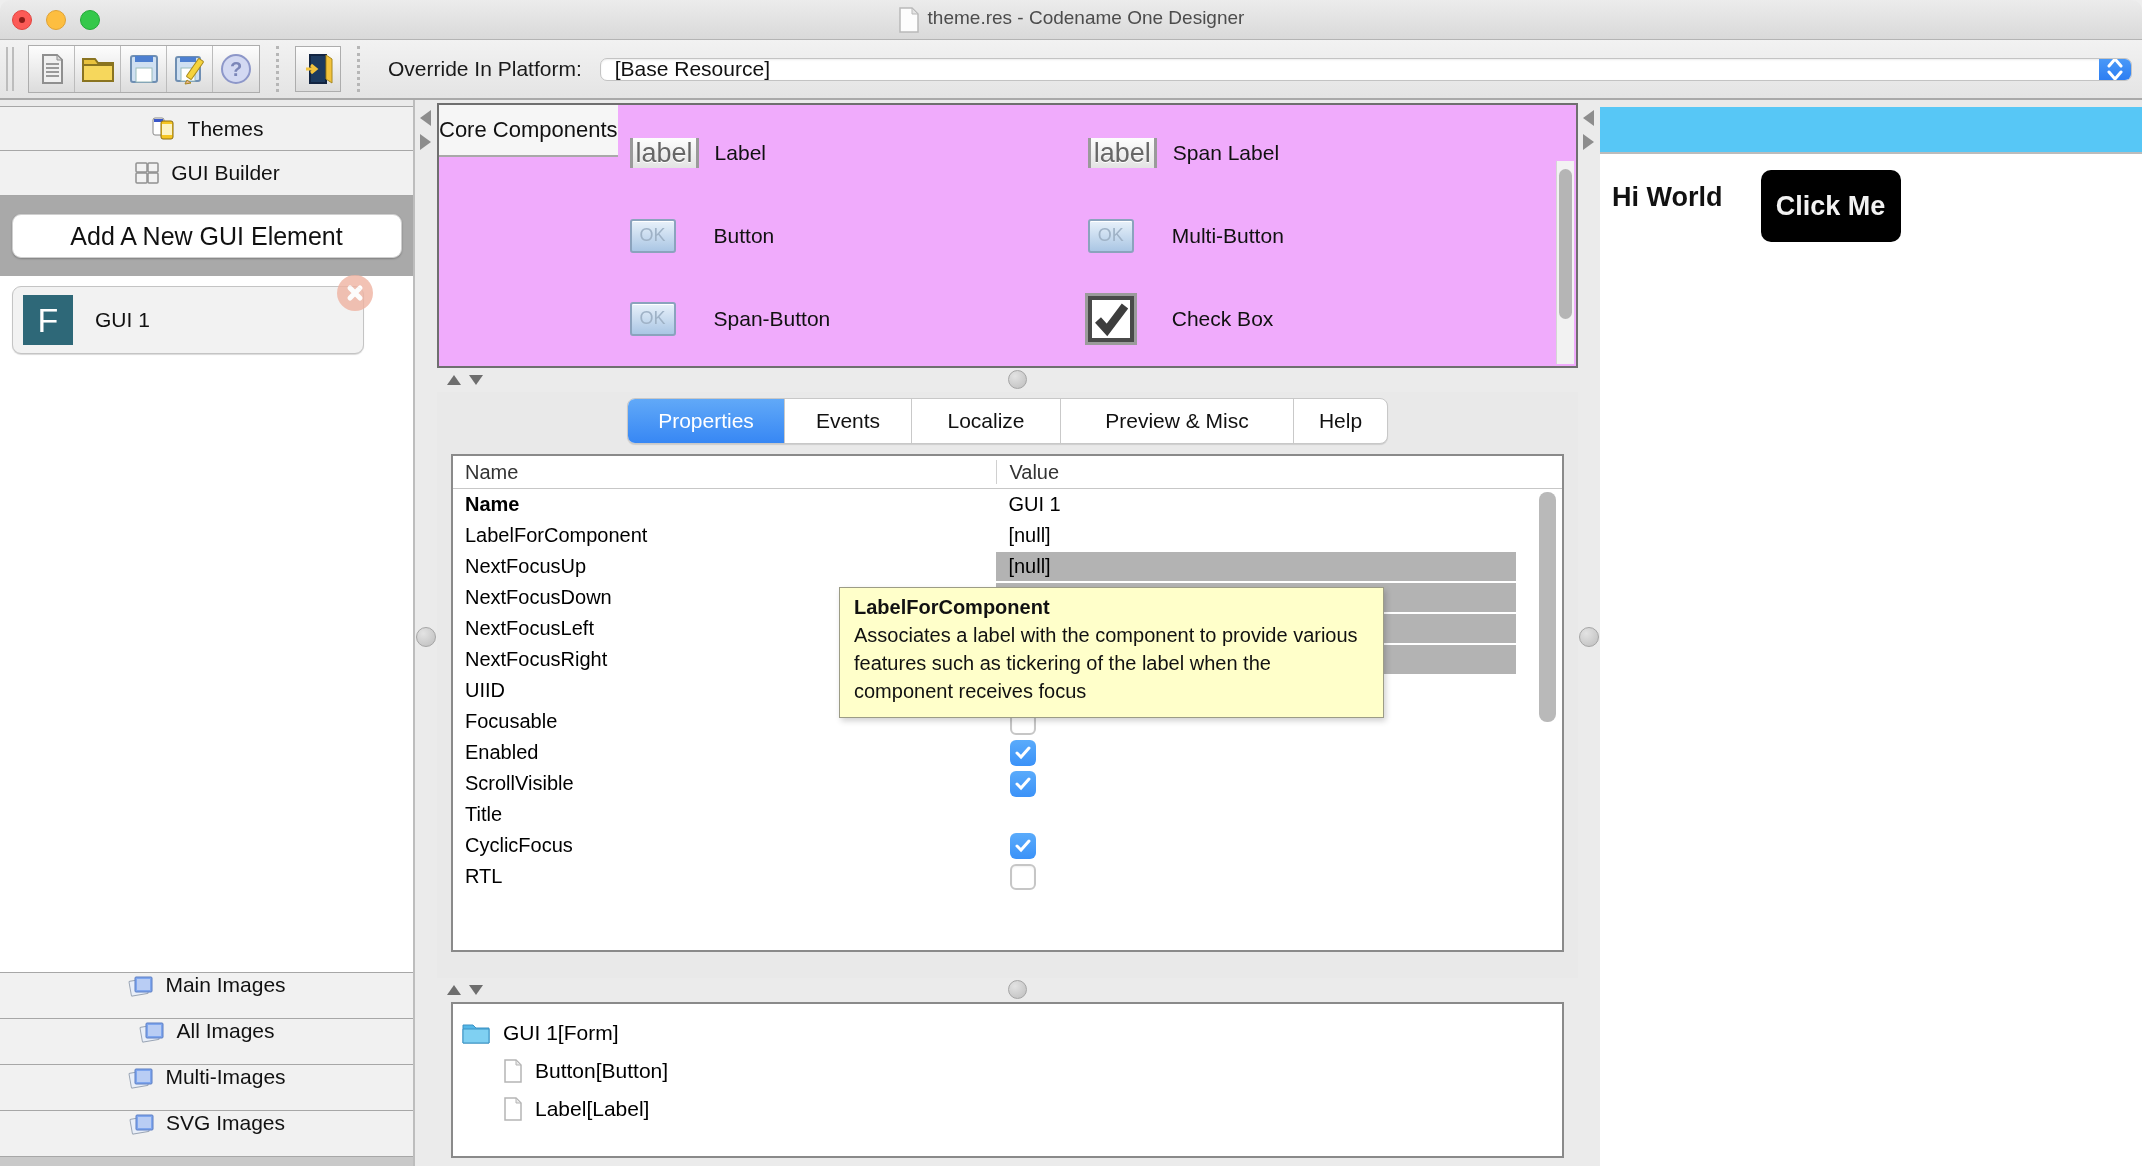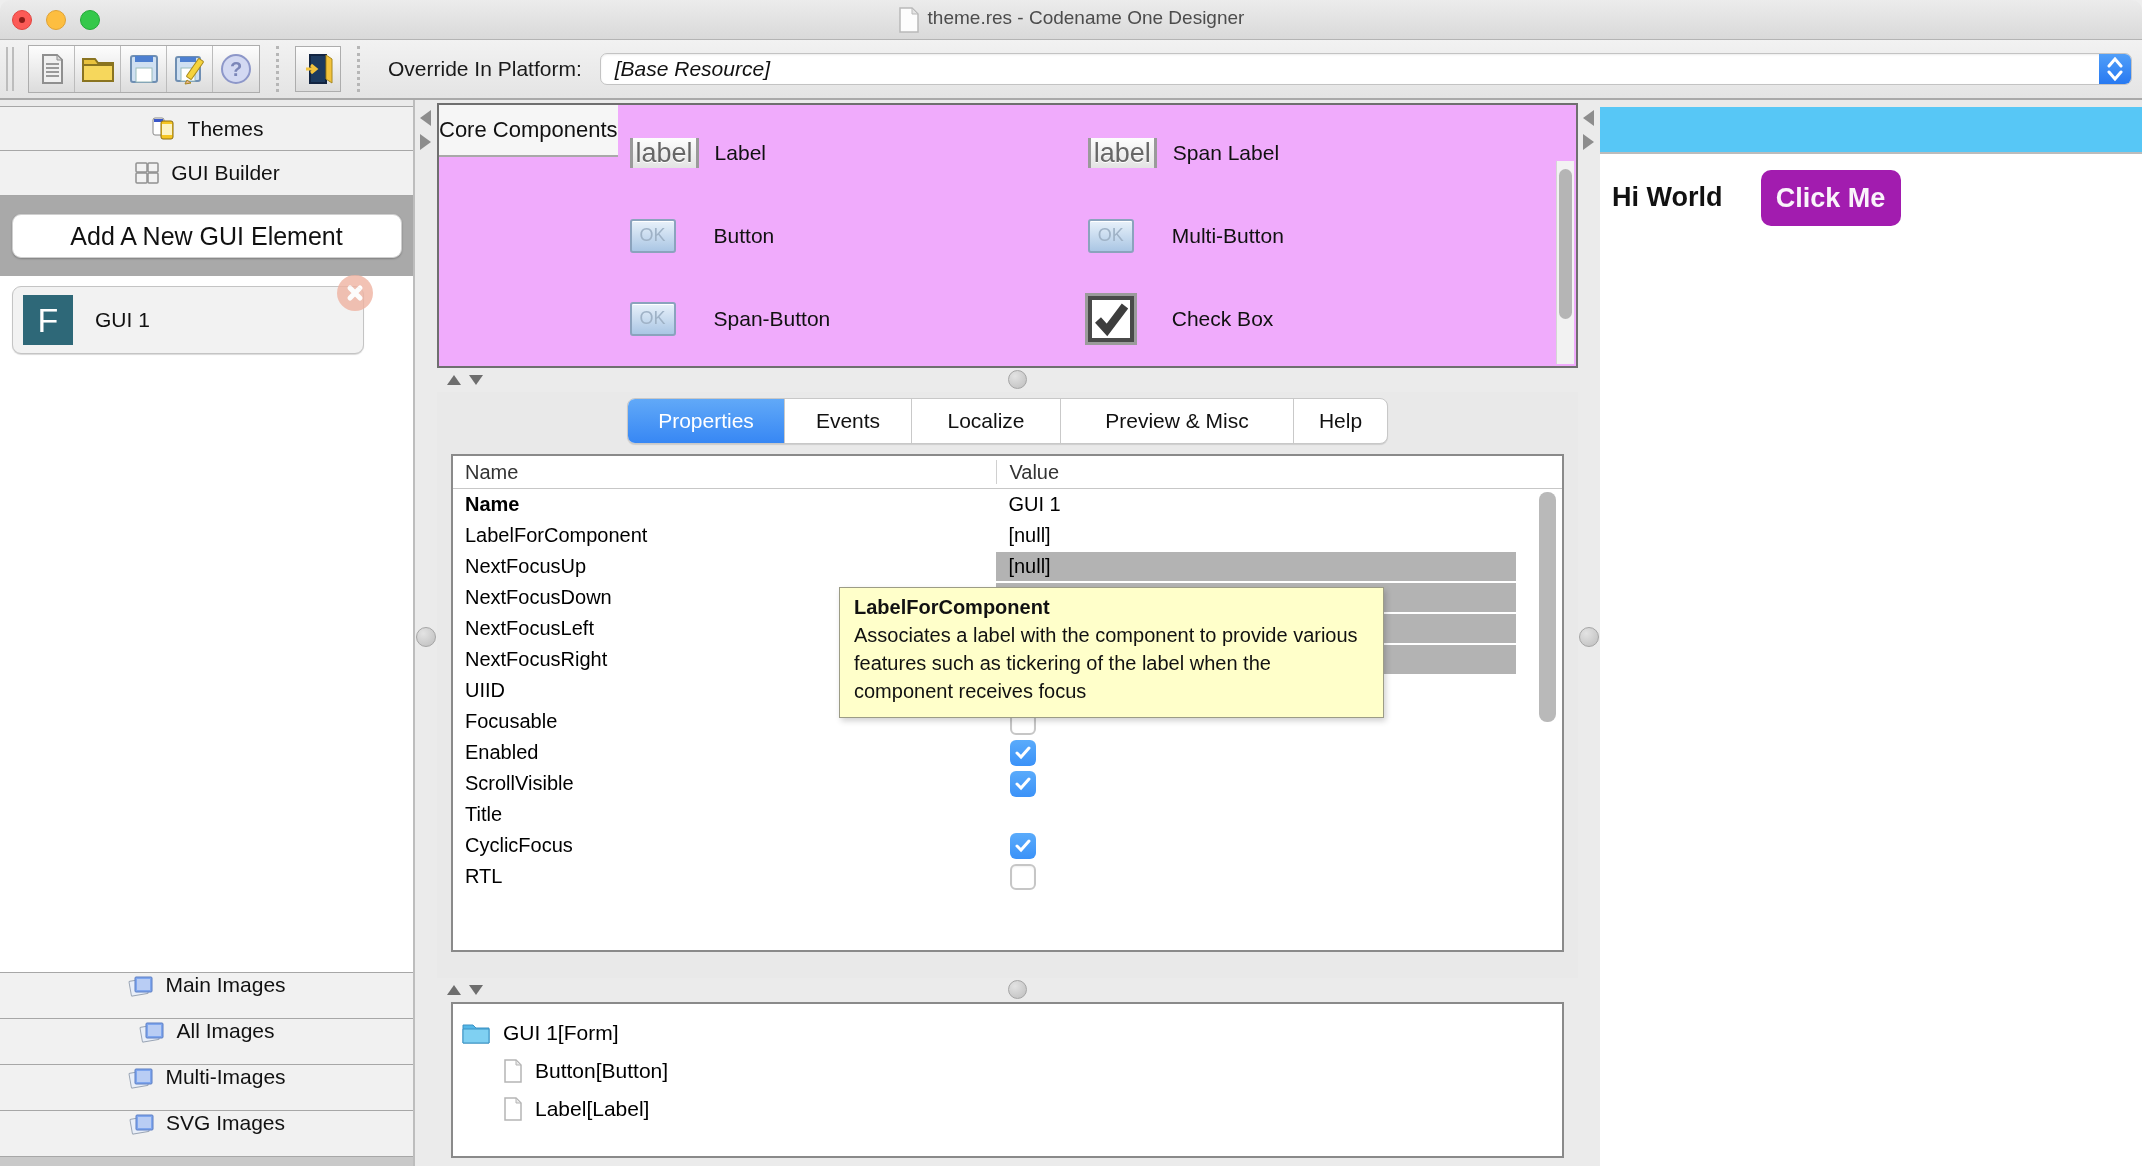--- a/index.html
+++ b/index.html
@@ -22,22 +22,22 @@
   .toolbar { height:60px; background:linear-gradient(#f2f2f2,#e4e4e4); border-bottom:2px solid #a9a9a9;
              display:flex; align-items:center; padding:0 10px 0 6px; gap:8px; }
   .grip { width:8px; height:44px; border-left:2px solid #bdbdbd; border-right:2px solid #bdbdbd; margin-right:6px; }
   .tb-group { display:flex; border:1px solid #adadad; background:#fff; }
   .tb-btn { width:46px; height:46px; display:flex; align-items:center; justify-content:center;
             background:linear-gradient(#fdfdfd,#dcdcdc); border-right:1px solid #bcbcbc; }
   .tb-btn:last-child { border-right:none; }
   .tb-sep { width:0; height:46px; border-left:3px dotted #b6b6b6; margin:0 8px; }
   .tb-single { border:1px solid #adadad; }
   .override-label { font-size:21px; color:#1a1a1a; margin:0 10px 0 12px; white-space:nowrap; }
-  .combo { flex:1; height:32px; background:#fff; border:1px solid #c3c3c3; border-radius:7px;
-           display:flex; align-items:center; justify-content:space-between; box-shadow:inset 0 1px 2px rgba(0,0,0,.08); overflow:hidden;font-style:italic; }
+  .combo { flex:1; height:23px; background:#fff; border:1px solid #c3c3c3; border-radius:7px;
+           display:flex; align-items:center; justify-content:space-between; box-shadow:inset 0 1px 2px rgba(0,0,0,.08); overflow:hidden; }
   .combo-text { font-size:21px; color:#111; padding-left:14px; }
   .combo-stepper { width:32px; height:40px; background:linear-gradient(#57a5fa,#2173f0); border-radius:0 7px 7px 0;
                    display:flex; flex-direction:column; align-items:center; justify-content:center; gap:2px; }
 
   
   .main { display:flex; height:1066px; background:#ebebeb; }
 
   
   .sidebar { width:415px; display:flex; flex-direction:column; background:#fff; border-right:2px solid #bdbdbd; }
   .side-top-gap { height:6px; background:#ebebeb; }
@@ -122,21 +122,21 @@
   .tree-panel { height:156px; margin:0 14px 8px 14px; background:#fff; border:2px solid #8a8a8a; padding:10px 8px; }
   .tree-row { display:flex; align-items:center; gap:12px; height:38px; font-size:21px; color:#000; }
   .tree-row.child { padding-left:42px; }
 
   
   .preview { flex:1; background:#fff; display:flex; flex-direction:column; }
   .preview-gap { height:7px; background:#e9e9e9; }
   .preview-titlebar { height:47px; background:#57c7f6; border-bottom:2px solid #bcbcbc; }
   .preview-body { flex:1; background:#fff; padding:16px 12px; display:flex; align-items:flex-start; gap:38px; }
   .hi-label { font-size:27px; font-weight:bold; color:#111; margin-top:12px; }
-  .click-btn { width:140px; height:56px; background:#a21caf; border:none; border-radius:10px;
+  .click-btn { width:140px; height:72px; background:#000000; border:none; border-radius:10px;
                color:rgba(255,255,255,.95); font-size:27px; font-weight:bold; font-family:"Liberation Sans",sans-serif;
                display:flex; align-items:center; justify-content:center; }
 </style>
 </head>
 <body>
 
 <div class="window">
 
   <div class="titlebar">
     <div class="lights">

